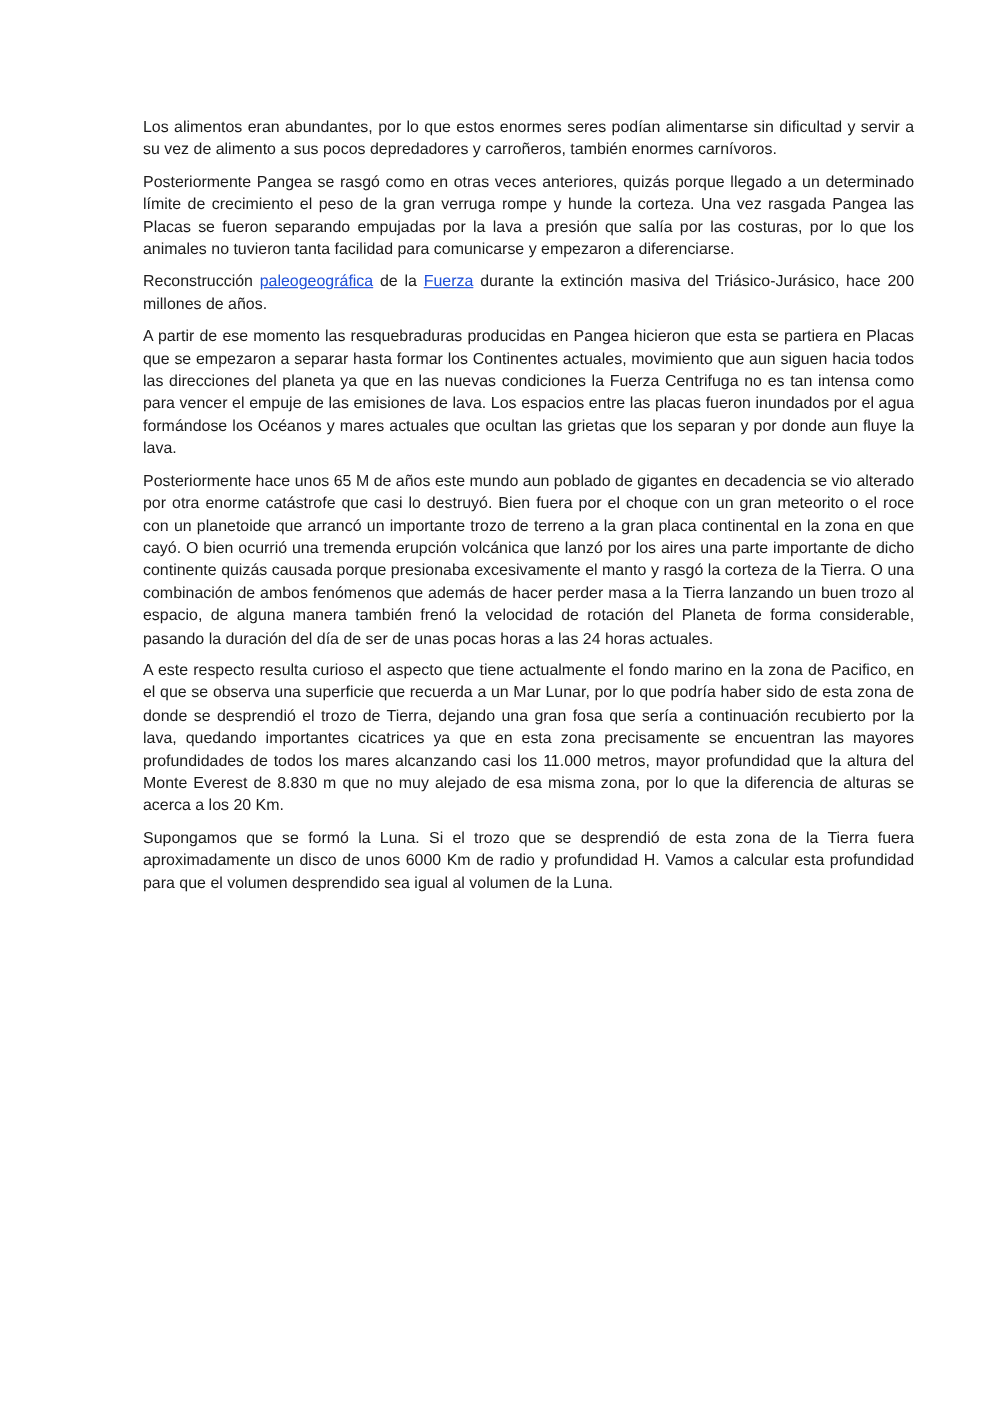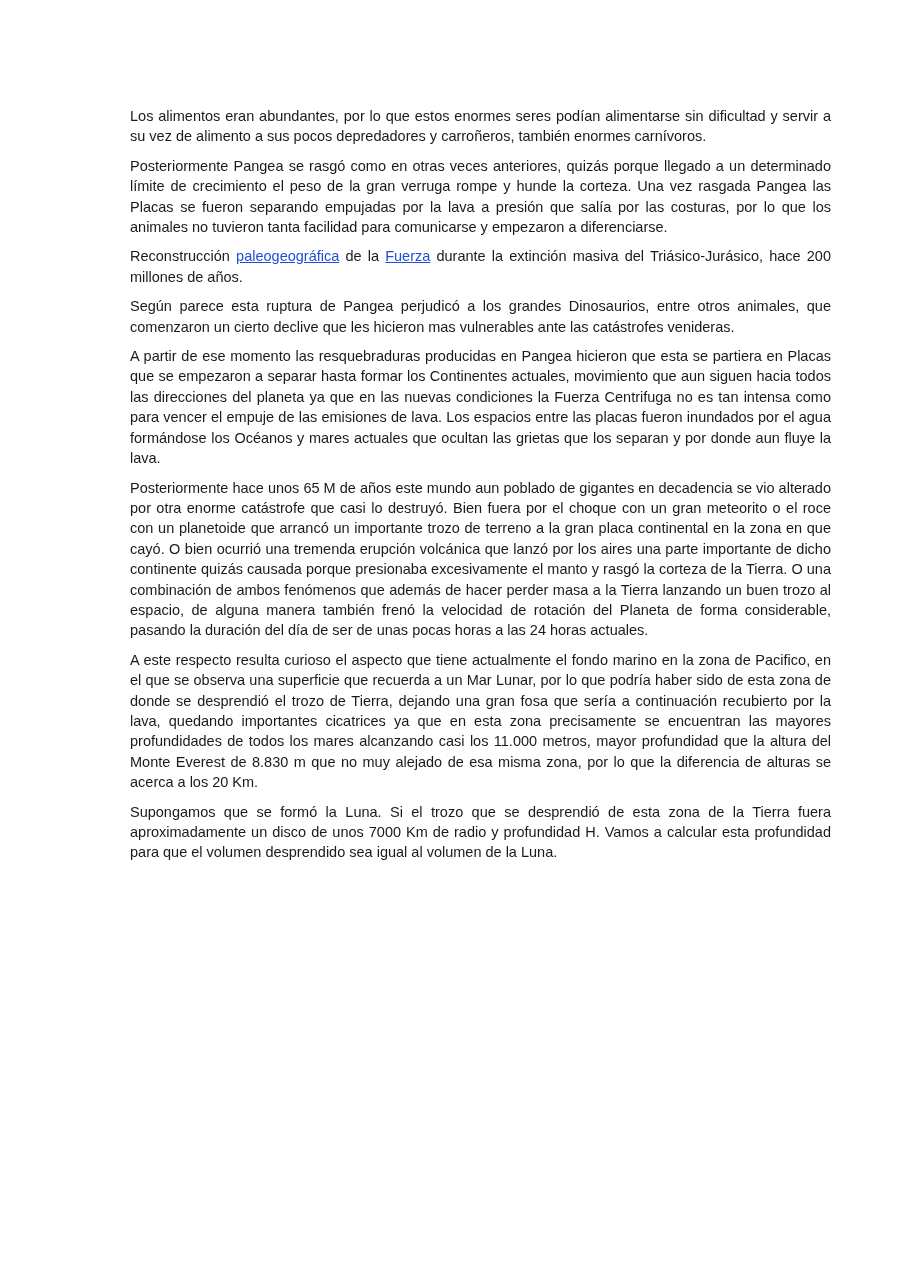--- a/index.html
+++ b/index.html
@@ -42,27 +42,26 @@
 
 <div class="page">
   <div class="doc">
 
     <p>Los alimentos eran abundantes, por lo que estos enormes seres podían alimentarse sin dificultad y servir a su vez de alimento a sus pocos depredadores y carroñeros, también enormes carnívoros.</p>
 
     <p>Posteriormente Pangea se rasgó como en otras veces anteriores, quizás porque llegado a un determinado límite de crecimiento el peso de la gran verruga rompe y hunde la corteza. Una vez rasgada Pangea las Placas se fueron separando empujadas por la lava a presión que salía por las costuras, por lo que los animales no tuvieron tanta facilidad para comunicarse y empezaron a diferenciarse.</p>
 
     <p><span>Reconstrucción </span><a>paleogeográfica</a><span> de la </span><a>Fuerza</a><span> durante la extinción masiva del Triásico-Jurásico, hace 200 millones de años.</span></p>
 
-    <p>Según parece esta ruptura de Pangea perjudicó a los grandes Dinosaurios, entre otros animales, que comenzaron un cierto declive que les hicieron mas vulnerables ante las catástrofes venideras.</p>
 
     <p>A partir de ese momento las resquebraduras producidas en Pangea hicieron que esta se partiera en Placas que se empezaron a separar hasta formar los Continentes actuales, movimiento que aun siguen hacia todos las direcciones del planeta ya que en las nuevas condiciones la Fuerza Centrifuga no es tan intensa como para vencer el empuje de las emisiones de lava. Los espacios entre las placas fueron inundados por el agua formándose los Océanos y mares actuales que ocultan las grietas que los separan y por donde aun fluye la lava.</p>
 
 
     <p>Posteriormente hace unos 65 M de años este mundo aun poblado de gigantes en decadencia se vio alterado por otra enorme catástrofe que casi lo destruyó. Bien fuera por el choque con un gran meteorito o el roce con un planetoide que arrancó un importante trozo de terreno a la gran placa continental en la zona en que cayó. O bien ocurrió una tremenda erupción volcánica que lanzó por los aires una parte importante de dicho continente quizás causada porque presionaba excesivamente el manto y rasgó la corteza de la Tierra. O una combinación de ambos fenómenos que además de hacer perder masa a la Tierra lanzando un buen trozo al espacio, de alguna manera también frenó la velocidad de rotación del Planeta de forma considerable, pasando la duración del día de ser de unas pocas horas a las 24 horas actuales.</p>
 
 
     <p>A este respecto resulta curioso el aspecto que tiene actualmente el fondo marino en la zona de Pacifico, en el que se observa una superficie que recuerda a un Mar Lunar, por lo que podría haber sido de esta zona de donde se desprendió el trozo de Tierra, dejando una gran fosa que sería a continuación recubierto por la lava, quedando importantes cicatrices ya que en esta zona precisamente se encuentran las mayores profundidades de todos los mares alcanzando casi los 11.000 metros, mayor profundidad que la altura del Monte Everest de 8.830 m que no muy alejado de esa misma zona, por lo que la diferencia de alturas se acerca a los 20 Km.</p>
 
 
-    <p>Supongamos que se formó la Luna. Si el trozo que se desprendió de esta zona de la Tierra fuera aproximadamente un disco de unos 7000 Km de radio y profundidad H. Vamos a calcular esta profundidad para que el volumen desprendido sea igual al volumen de la Luna.</p>
+    <p>Supongamos que se formó la Luna. Si el trozo que se desprendió de esta zona de la Tierra fuera aproximadamente un disco de unos 6000 Km de radio y profundidad H. Vamos a calcular esta profundidad para que el volumen desprendido sea igual al volumen de la Luna.</p>
 
   </div>
 </div>
 
 </body></html>

